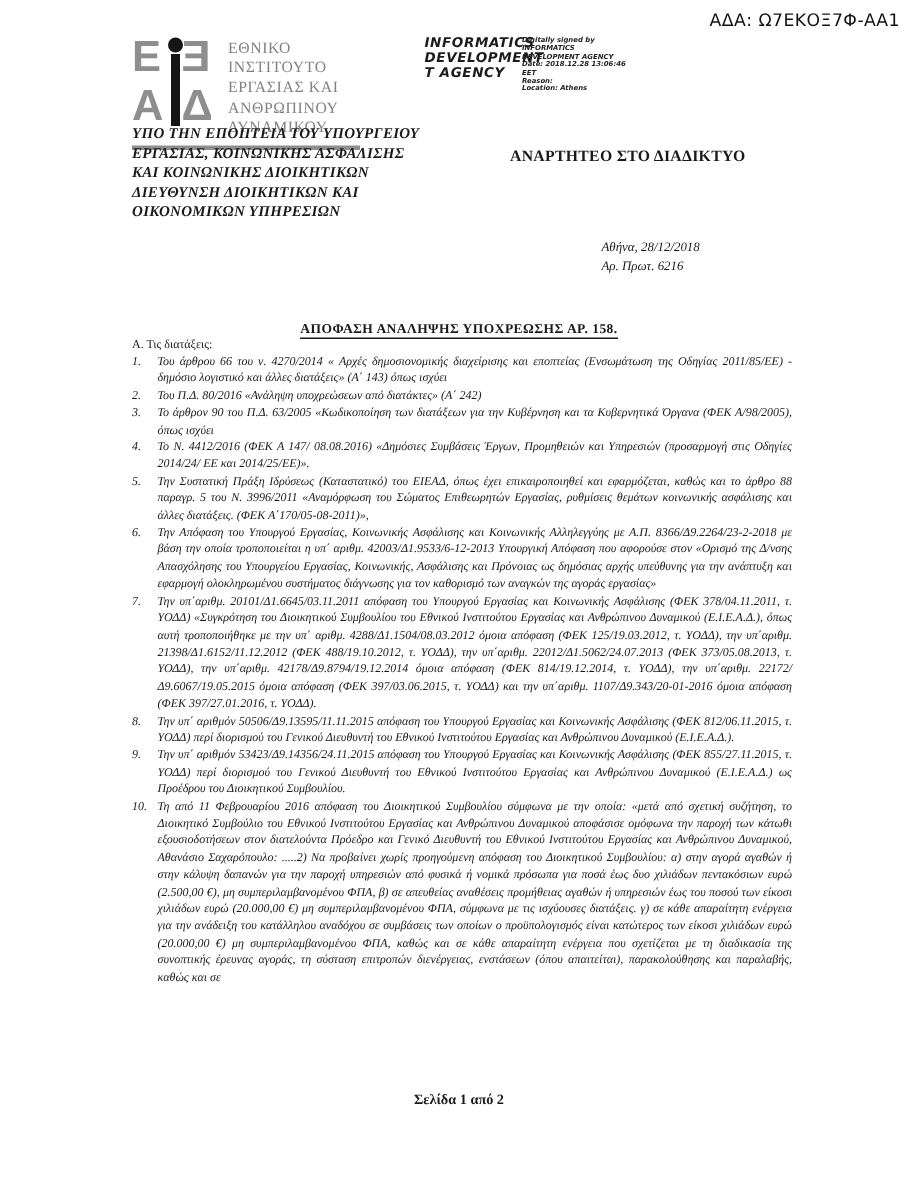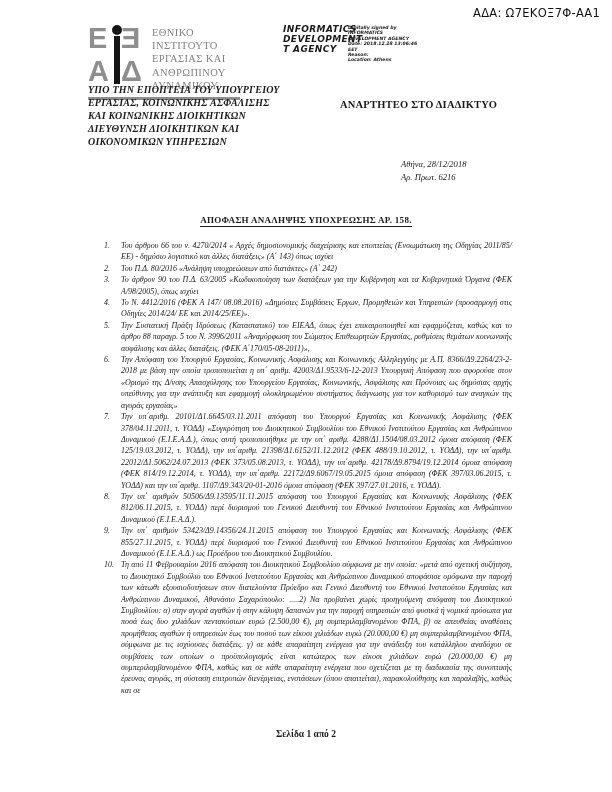--- a/index.html
+++ b/index.html
@@ -62,21 +62,21 @@
   
   .title-wrap{position:absolute; left:0; top:209px; width:612px; text-align:center;}
   .doc-title{
     display:inline-block; font-weight:bold; font-size:9px; letter-spacing:.3px;
     border-bottom:1px solid #1a1a1a; padding-bottom:.5px;
   }
   
   .body{position:absolute; left:88px; top:224px; width:440px;}
   .intro{font-size:8px; line-height:11px;}
   .legal-list{
-    margin:16px; padding:0; list-style:none; counter-reset:li;
+    margin:0; padding:0; list-style:none; counter-reset:li;
   }
   .legal-list li{
     position:relative; padding-left:17px;
     font-style:italic; font-size:8px; line-height:11.4px;
     text-align:justify;
   }
   .legal-list li::before{
     counter-increment:li; content:counter(li) ".";
     position:absolute; left:0; top:0; font-style:italic;
   }
@@ -140,20 +140,21 @@
   <div class="date-block">
     <div>Αθήνα, 28/12/2018</div>
     <div>Αρ. Πρωτ. 6216</div>
   </div>
 
   <div class="title-wrap">
     <span class="doc-title">ΑΠΟΦΑΣΗ ΑΝΑΛΗΨΗΣ ΥΠΟΧΡΕΩΣΗΣ ΑΡ. 158.</span>
   </div>
 
   <div class="body">
+    <div class="intro">Α. Τις διατάξεις:</div>
     <ol class="legal-list">
       <li>Του άρθρου 66 του ν. 4270/2014 « Αρχές δημοσιονομικής διαχείρισης και εποπτείας (Ενσωμάτωση της Οδηγίας 2011/85/ΕΕ) - δημόσιο λογιστικό και άλλες διατάξεις» (Α΄ 143) όπως ισχύει</li>
       <li>Του Π.Δ. 80/2016 «Ανάληψη υποχρεώσεων από διατάκτες» (Α΄ 242)</li>
       <li>Το άρθρον 90 του Π.Δ. 63/2005 «Κωδικοποίηση των διατάξεων για την Κυβέρνηση και τα Κυβερνητικά Όργανα (ΦΕΚ Α/98/2005), όπως ισχύει</li>
       <li>Το Ν. 4412/2016 (ΦΕΚ Α 147/ 08.08.2016) «Δημόσιες Συμβάσεις Έργων, Προμηθειών και Υπηρεσιών (προσαρμογή στις Οδηγίες 2014/24/ ΕΕ και 2014/25/ΕΕ)».</li>
       <li>Την Συστατική Πράξη Ιδρύσεως (Καταστατικό) του ΕΙΕΑΔ, όπως έχει επικαιροποιηθεί και εφαρμόζεται, καθώς και το άρθρο 88 παραγρ. 5 του Ν. 3996/2011 «Αναμόρφωση του Σώματος Επιθεωρητών Εργασίας, ρυθμίσεις θεμάτων κοινωνικής ασφάλισης και άλλες διατάξεις. (ΦΕΚ Α΄170/05-08-2011)»,</li>
       <li>Την Απόφαση του Υπουργού Εργασίας, Κοινωνικής Ασφάλισης και Κοινωνικής Αλληλεγγύης με Α.Π. 8366/Δ9.2264/23-2-2018 με βάση την οποία τροποποιείται η υπ΄ αριθμ. 42003/Δ1.9533/6-12-2013 Υπουργική Απόφαση που αφορούσε στον «Ορισμό της Δ/νσης Απασχόλησης του Υπουργείου Εργασίας, Κοινωνικής, Ασφάλισης και Πρόνοιας ως δημόσιας αρχής υπεύθυνης για την ανάπτυξη και εφαρμογή ολοκληρωμένου συστήματος διάγνωσης για τον καθορισμό των αναγκών της αγοράς εργασίας»</li>
       <li>Την υπ΄αριθμ. 20101/Δ1.6645/03.11.2011 απόφαση του Υπουργού Εργασίας και Κοινωνικής Ασφάλισης (ΦΕΚ 378/04.11.2011, τ. ΥΟΔΔ) «Συγκρότηση του Διοικητικού Συμβουλίου του Εθνικού Ινστιτούτου Εργασίας και Ανθρώπινου Δυναμικού (Ε.Ι.Ε.Α.Δ.), όπως αυτή τροποποιήθηκε με την υπ΄ αριθμ. 4288/Δ1.1504/08.03.2012 όμοια απόφαση (ΦΕΚ 125/19.03.2012, τ. ΥΟΔΔ), την υπ΄αριθμ. 21398/Δ1.6152/11.12.2012 (ΦΕΚ 488/19.10.2012, τ. ΥΟΔΔ), την υπ΄αριθμ. 22012/Δ1.5062/24.07.2013 (ΦΕΚ 373/05.08.2013, τ. ΥΟΔΔ), την υπ΄αριθμ. 42178/Δ9.8794/19.12.2014 όμοια απόφαση (ΦΕΚ 814/19.12.2014, τ. ΥΟΔΔ), την υπ΄αριθμ. 22172/Δ9.6067/19.05.2015 όμοια απόφαση (ΦΕΚ 397/03.06.2015, τ. ΥΟΔΔ) και την υπ΄αριθμ. 1107/Δ9.343/20-01-2016 όμοια απόφαση (ΦΕΚ 397/27.01.2016, τ. ΥΟΔΔ).</li>
       <li>Την υπ΄ αριθμόν 50506/Δ9.13595/11.11.2015 απόφαση του Υπουργού Εργασίας και Κοινωνικής Ασφάλισης (ΦΕΚ 812/06.11.2015, τ. ΥΟΔΔ) περί διορισμού του Γενικού Διευθυντή του Εθνικού Ινστιτούτου Εργασίας και Ανθρώπινου Δυναμικού (Ε.Ι.Ε.Α.Δ.).</li>
       <li>Την υπ΄ αριθμόν 53423/Δ9.14356/24.11.2015 απόφαση του Υπουργού Εργασίας και Κοινωνικής Ασφάλισης (ΦΕΚ 855/27.11.2015, τ. ΥΟΔΔ) περί διορισμού του Γενικού Διευθυντή του Εθνικού Ινστιτούτου Εργασίας και Ανθρώπινου Δυναμικού (Ε.Ι.Ε.Α.Δ.) ως Προέδρου του Διοικητικού Συμβουλίου.</li>

